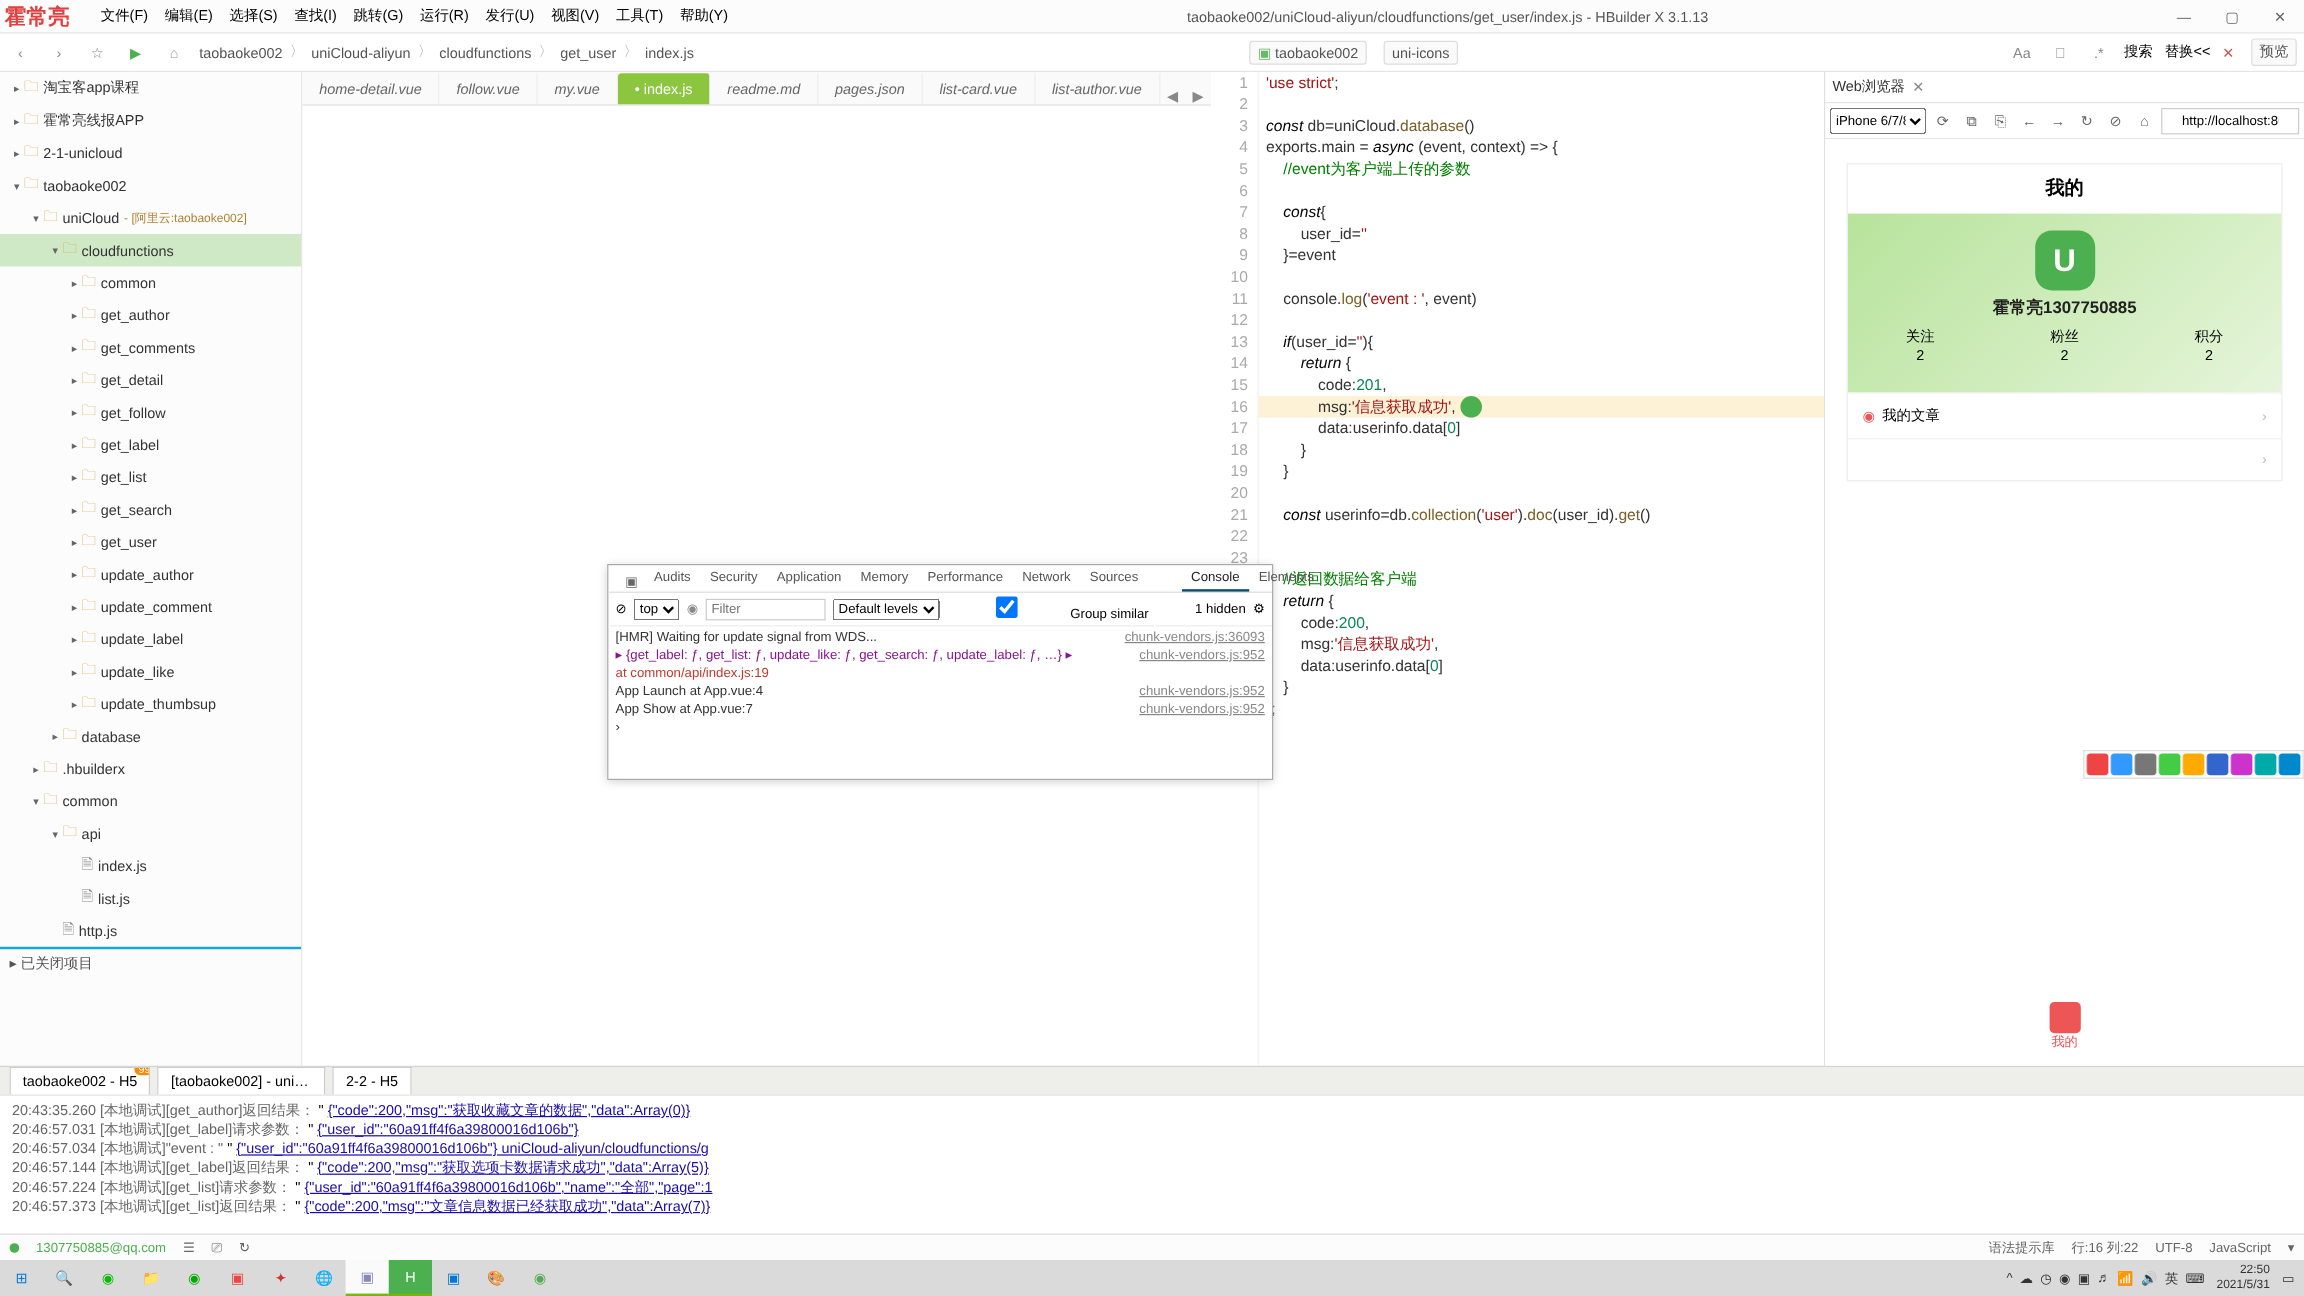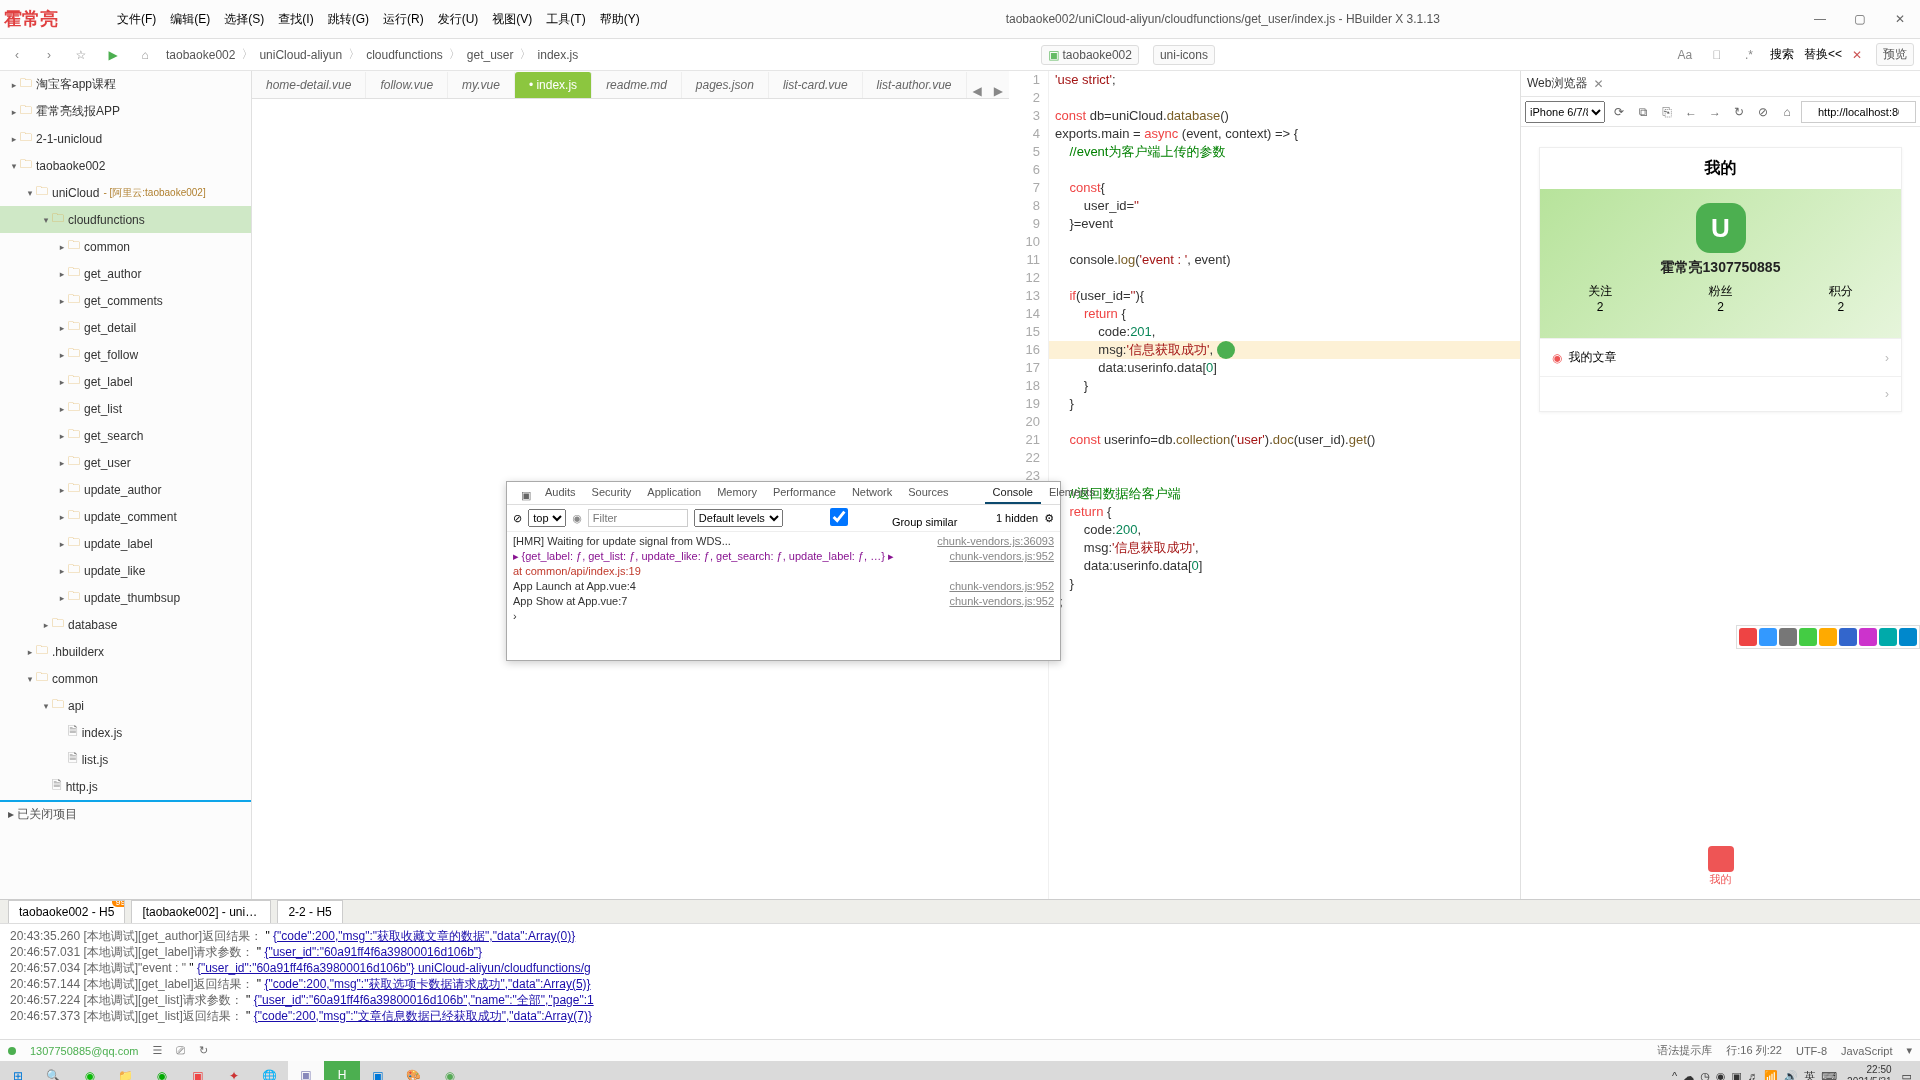--- a/index.html
+++ b/index.html
@@ -1,20 +1,20 @@
 <!DOCTYPE html>
 <html><head>
 <meta charset="utf-8">
 <style>
 * { margin: 0; padding: 0; box-sizing: border-box; font-family: "Microsoft YaHei", Arial, sans-serif; }
 body { font-size: 12px; background: #f5f5f5; overflow: hidden; }
 
-.titlebar { height: 39px; background: #fcfcfc; display: flex; align-items: center; border-bottom: 1px solid #e0e0e0; }
+.titlebar { height: 28px; background: #fcfcfc; display: flex; align-items: center; border-bottom: 1px solid #e0e0e0; }
 .titlebar .logo { width: 70px; height: 22px; margin: 0 4px; color: #e04040; font-size: 18px; font-weight: bold; display: flex; align-items: center; }
-.titlebar .menus { display: flex; gap: 2px; margin-left: 33px; }
+.titlebar .menus { display: flex; gap: 2px; }
 .titlebar .menus span { padding: 4px 6px; cursor: pointer; font-size: 12px; }
 .titlebar .title { flex: 1; text-align: center; color: #555; font-size: 12px; }
 .titlebar .win-controls { display: flex; gap: 0; }
 .titlebar .win-controls div { width: 40px; height: 28px; display: flex; align-items: center; justify-content: center; color: #666; cursor: pointer; }
 
 .toolbar { height: 32px; background: #fff; display: flex; align-items: center; border-bottom: 1px solid #e5e5e5; padding: 0 6px; gap: 10px; }
 .toolbar .icon-btn { width: 22px; height: 22px; display: flex; align-items: center; justify-content: center; color: #888; cursor: pointer; }
 .toolbar .breadcrumb { display: flex; align-items: center; color: #555; font-size: 12px; gap: 6px; }
 .toolbar .breadcrumb span { cursor: pointer; }
 .toolbar .breadcrumb .sep { color: #aaa; }
@@ -40,21 +40,21 @@
 .tab { padding: 6px 14px; font-size: 12px; color: #666; cursor: pointer; border-right: 1px solid #eee; font-style: italic; white-space: nowrap; }
 .tab.active { background: #8cc63f; color: #fff; font-style: normal; font-weight: 500; border-radius: 3px 3px 0 0; }
 .tabs .nav { padding: 0 6px; color: #888; cursor: pointer; }
 
 .code-wrap { flex: 1; display: flex; overflow: hidden; position: relative; font-family: Consolas, monospace; font-size: 13px; }
 .gutter { width: 40px; background: #fff; color: #aaa; text-align: right; padding-right: 8px; line-height: 18px; user-select: none; border-right: 1px solid #f0f0f0; }
 .gutter div { height: 18px; position: relative;}
 .code { flex: 1; line-height: 18px; white-space: pre; color: #333; position: relative; }
 .code .ln { height: 18px; padding-left: 6px; }
 .code .ln.hl { background: #fdf1d6; position: relative; }
-.kw { color: #ef4444; }
+.kw { color: #000000; font-style: italic; }
 .str { color: #a31515; }
 .num { color: #098658; }
 .fn { color: #795e26; }
 .cm { color: #008000; }
 .badge-green { position: absolute; width: 18px; height: 18px; background: #4caf50; border-radius: 50%; top: 0; }
 
 .preview-panel { width: 400px; border-left: 1px solid #e0e0e0; background: #fff; display: flex; flex-direction: column; }
 .preview-header { height: 26px; display: flex; align-items: center; padding: 0 6px; border-bottom: 1px solid #e5e5e5; gap: 6px; }
 .preview-header .title { color: #333; }
 .preview-header .close { cursor: pointer; color: #888; }

